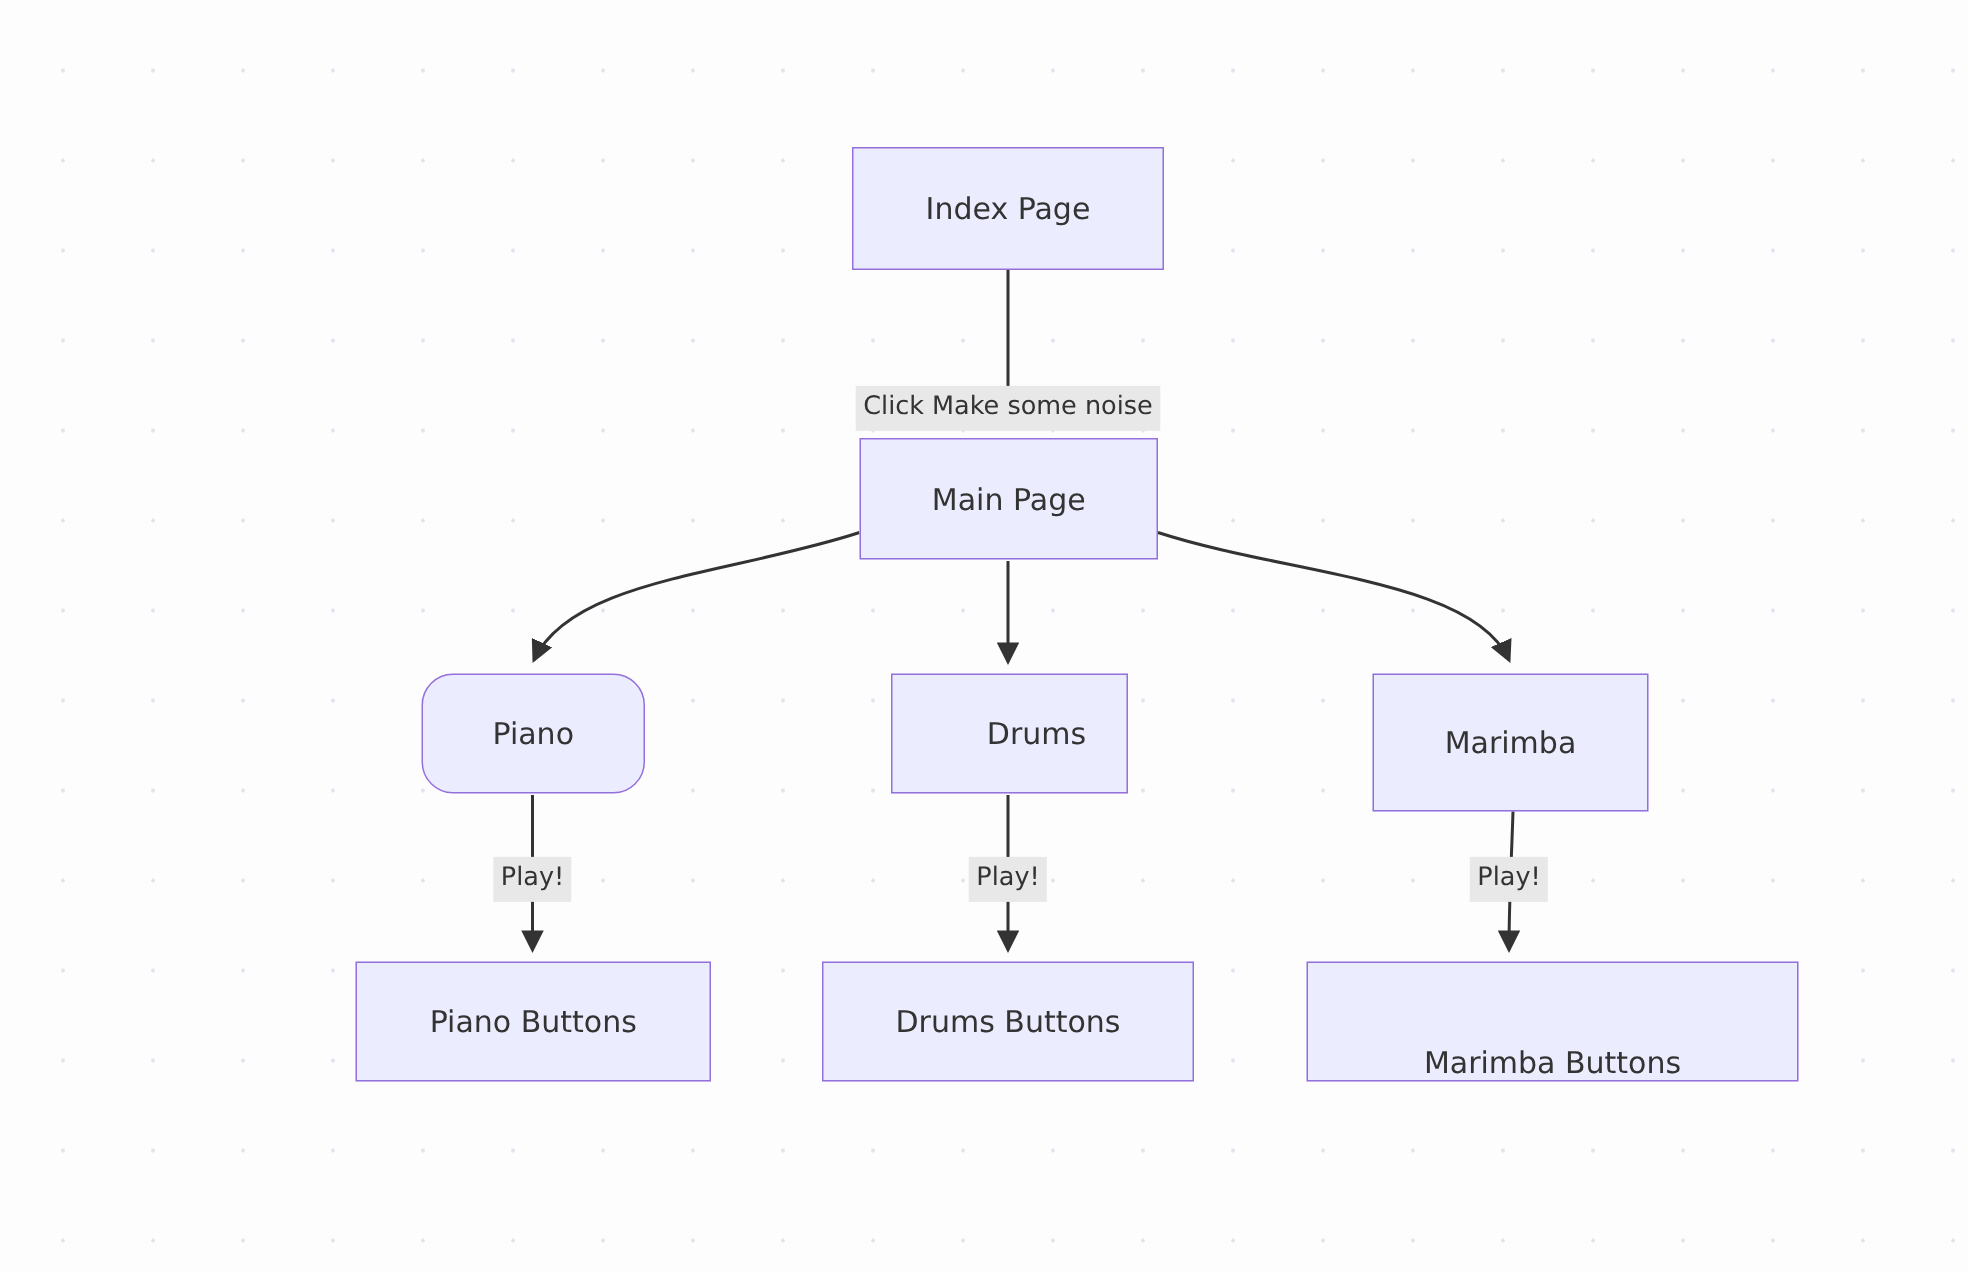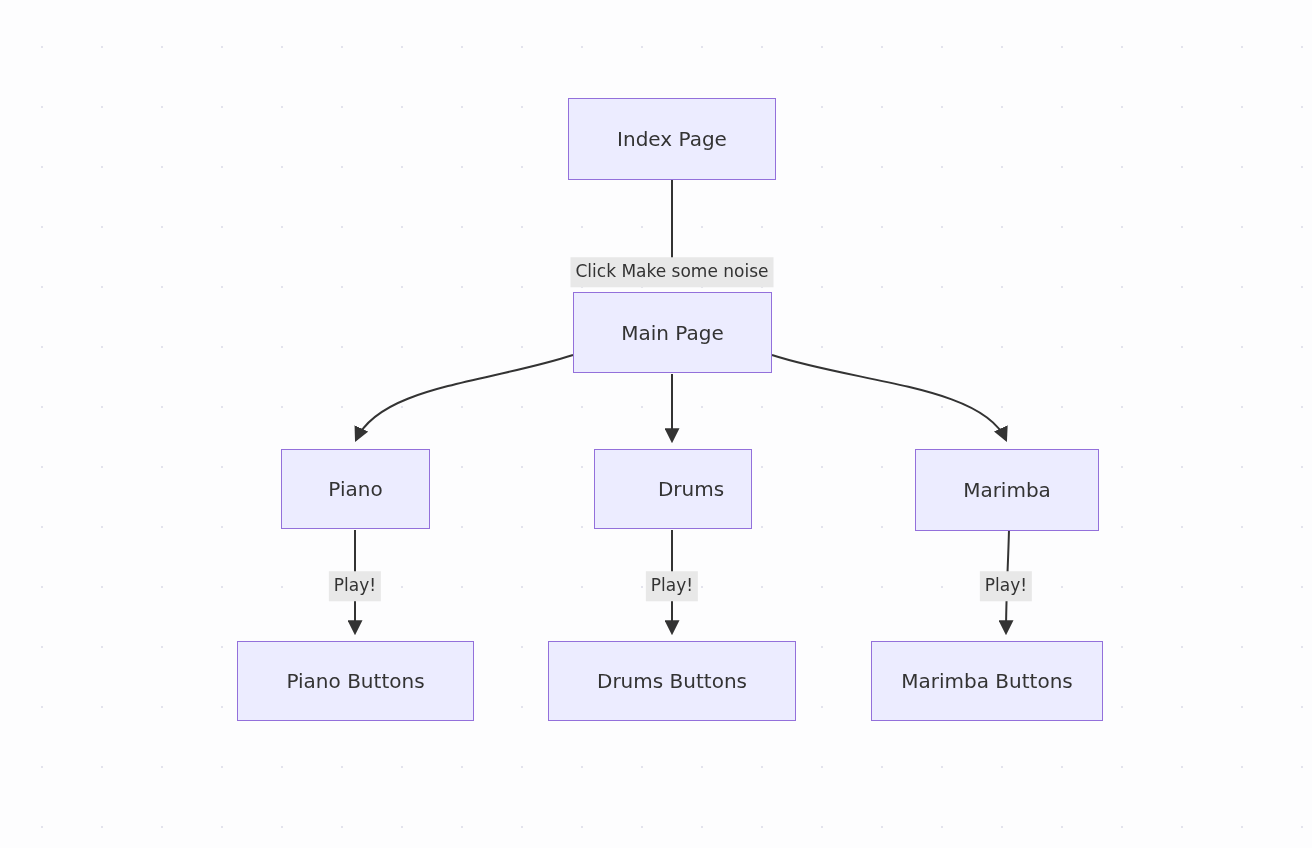--- a/index.html
+++ b/index.html
@@ -30,26 +30,26 @@
     background:#e8e8e8;
     color:#333333;
     font-size:17px;
     padding:2px 5px;
     white-space:nowrap;
     line-height:1.5;
   }
   
   .n-index   {left:568px;top:98px; width:208px;height:82px;}
   .n-main    {left:573px;top:292px;width:199px;height:81px;align-items:center;}
-  .n-piano   {left:281px;top:449px;width:149px;height:80px;}
+  .n-piano   {left:281px;top:449px;width:149px;height:80px;border-radius:21px;}
   .n-drums   {left:594px;top:449px;width:158px;height:80px;padding-left:36px;}
-  .n-marimba {left:915px;top:449px;width:184px;height:82px;}
+  .n-marimba {left:915px;top:449px;width:184px;height:92px;}
   .n-piano-b {left:237px;top:641px;width:237px;height:80px;}
   .n-drums-b {left:548px;top:641px;width:248px;height:80px;text-align:right;}
-  .n-marimba-b{left:871px;top:641px;width:232px;height:80px;}
+  .n-marimba-b{left:871px;top:641px;width:328px;height:80px;align-items:flex-end;}
   .l-click {left:672px;top:236px;margin-top:36px;}
   .l-play1 {left:355px;top:586px;}
   .l-play2 {left:672px;top:586px;}
   .l-play3 {left:1006px;top:586px;}
 </style>
 </head>
 <body>
 
 <div class="canvas">
 

